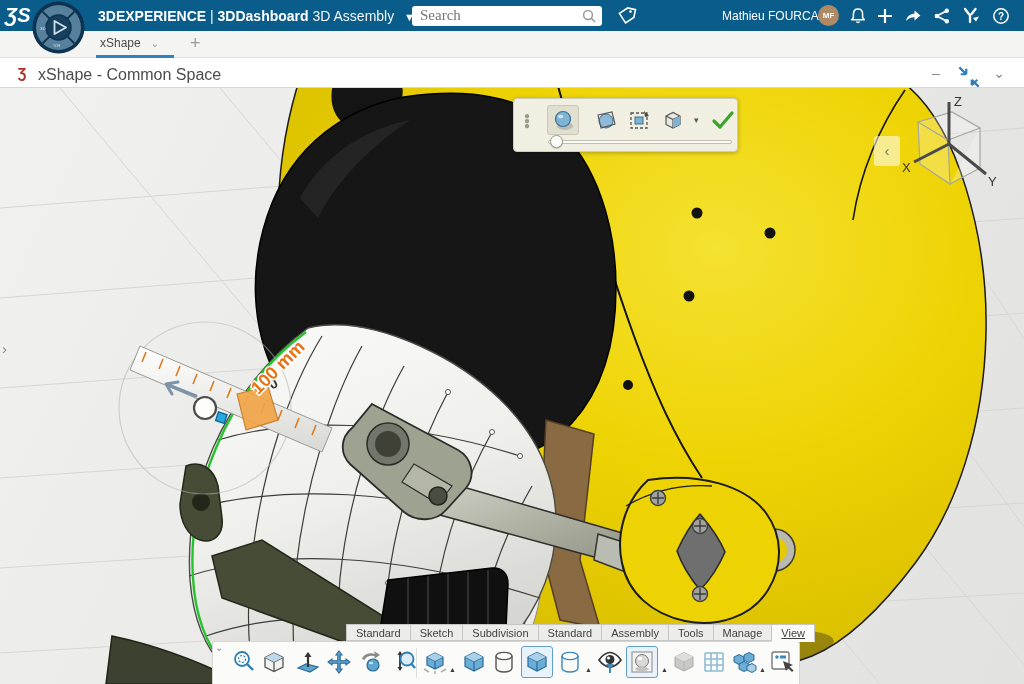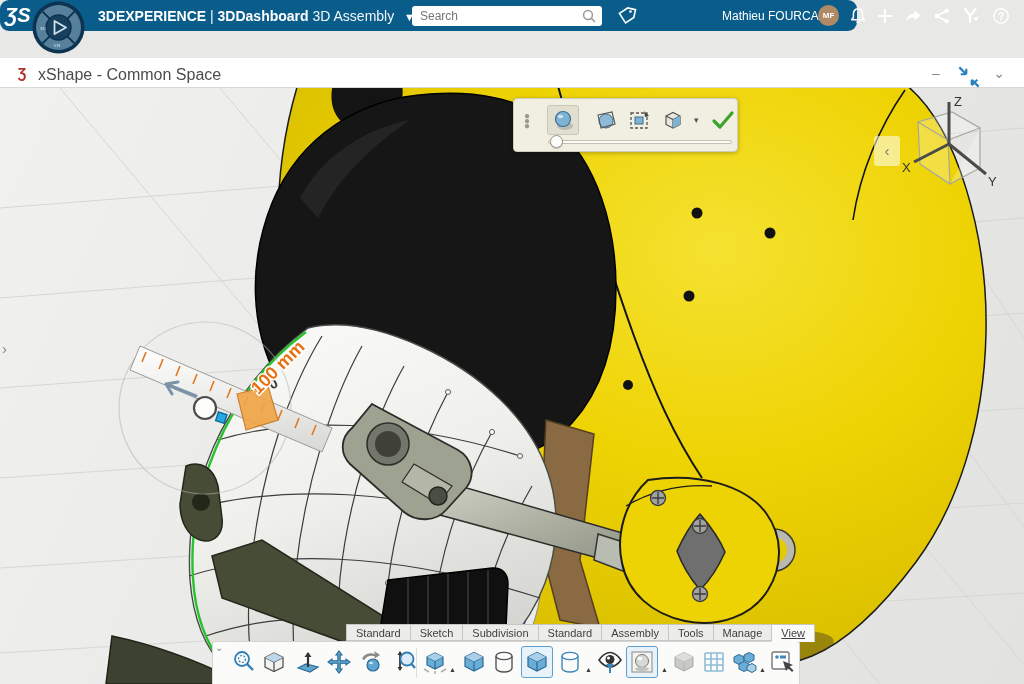--- a/index.html
+++ b/index.html
@@ -1,29 +1,29 @@
 <!DOCTYPE html>
 <html><head>
 <meta charset="utf-8">
 <style>
   * { margin:0; padding:0; box-sizing:border-box; }
   html,body { width:1024px; height:684px; }
   body { font-family:"Liberation Sans", sans-serif; }
   #app { position:relative; width:1024px; height:684px; background:#e8e8e6; overflow:hidden; }
 
   
-  .topbar { position:absolute; left:0; top:0; width:857px; height:31px; background:#0a5c8b; z-index:30;border-radius:9px; }
+  .topbar { position:absolute; left:0; top:0; width:1024px; height:31px; background:#0a5c8b; z-index:30; }
   .logo3ds { position:absolute; left:5px; top:4px; color:#fff; font-size:20px; font-style:italic; font-weight:bold; }
   .compass { position:absolute; left:32px; top:1px; width:53px; height:53px; z-index:40; }
   .brand { position:absolute; left:98px; top:8px; color:#fff; font-size:14px; white-space:nowrap; }
   .brand b { font-weight:bold; }
   .brand .light { font-weight:normal; opacity:.95; }
   .brand .chev { font-size:11px; margin-left:6px; }
   .searchbox { position:absolute; left:412px; top:6px; width:190px; height:20px; background:#fff; border-radius:3px; }
-  .searchbox input { position:absolute; left:8px; top:1px; width:155px; height:17px; border:none; outline:none; font-size:12px; color:#555; background:transparent; font-family:Liberation Sans, sans-serif;}
+  .searchbox input { position:absolute; left:8px; top:1px; width:155px; height:17px; border:none; outline:none; font-size:15px; color:#555; background:transparent; font-family:Liberation Serif, serif;}
   .searchbox .mag { position:absolute; right:6px; top:3px; }
   .tagicon { position:absolute; left:616px; top:5px; }
   .username { position:absolute; left:722px; top:9px; color:#fff; font-size:12px; }
   .avatar { position:absolute; left:818px; top:5px; width:21px; height:21px; border-radius:50%; background:#b08a64; color:#fff; font-size:8px; font-weight:bold; text-align:center; line-height:21px; }
   .tb-ico { position:absolute; top:7px; width:18px; height:18px; color:#fff; }
 
   
   .tabbar { position:absolute; left:0; top:31px; width:1024px; height:27px; background:#f4f4f3; border-bottom:1px solid #e2e2e0; z-index:20; }
   .tab { position:absolute; left:100px; top:5px; font-size:12px; color:#4a4a4a; }
   .tab .chev { color:#9a9a9a; font-size:10px; margin-left:10px; }
@@ -128,20 +128,25 @@
   <svg class="compass" viewBox="0 0 53 53">
     <circle cx="26.5" cy="26.5" r="26" fill="#0c3350"></circle>
     <circle cx="26.5" cy="26.5" r="22.5" fill="#57809c"></circle>
     <path d="M26.5,4 L26.5,49 M4,26.5 L49,26.5" stroke="#0c3350" stroke-width="2" transform="rotate(45 26.5 26.5)"></path>
     <circle cx="26.5" cy="26.5" r="12.5" fill="#17405e" stroke="#0c3350" stroke-width="1.5"></circle>
     <path d="M22.5,20 L34,26.5 L22.5,33 Z" fill="none" stroke="#cfe0ea" stroke-width="1.8" stroke-linejoin="round"></path>
     <text x="8" y="29" font-size="4.4" fill="#d6e4ee" font-family="Liberation Sans,sans-serif">3D</text>
     <text x="21.5" y="46" font-size="4.4" fill="#d6e4ee" font-family="Liberation Sans,sans-serif">V.R</text>
   </svg>
 
+  <div class="tabbar">
+    <div class="tab"><span>xShape</span><span class="chev">⌄</span></div>
+    <div class="tab-underline"></div>
+    <div class="tab-plus">+</div>
+  </div>
 
   <div class="apphead">
     <div class="appicon">Ʒ</div>
     <div class="apptitle">xShape - Common Space</div>
     <div class="winctl" style="left:925px">–</div>
     <svg class="winctl" style="left:958px;top:8px" width="16" height="16" viewBox="0 0 16 16">
         <path d="M1,1 L6,6 M6,6 L6,2 M6,6 L2,6" stroke="#2a7fbf" stroke-width="1.6" fill="none"></path>
         <path d="M15,15 L10,10 M10,10 L10,14 M10,14 L14,10" stroke="#2a7fbf" stroke-width="1.6" fill="none"></path>
       </svg>
     <div class="winctl" style="left:988px">⌄</div>

